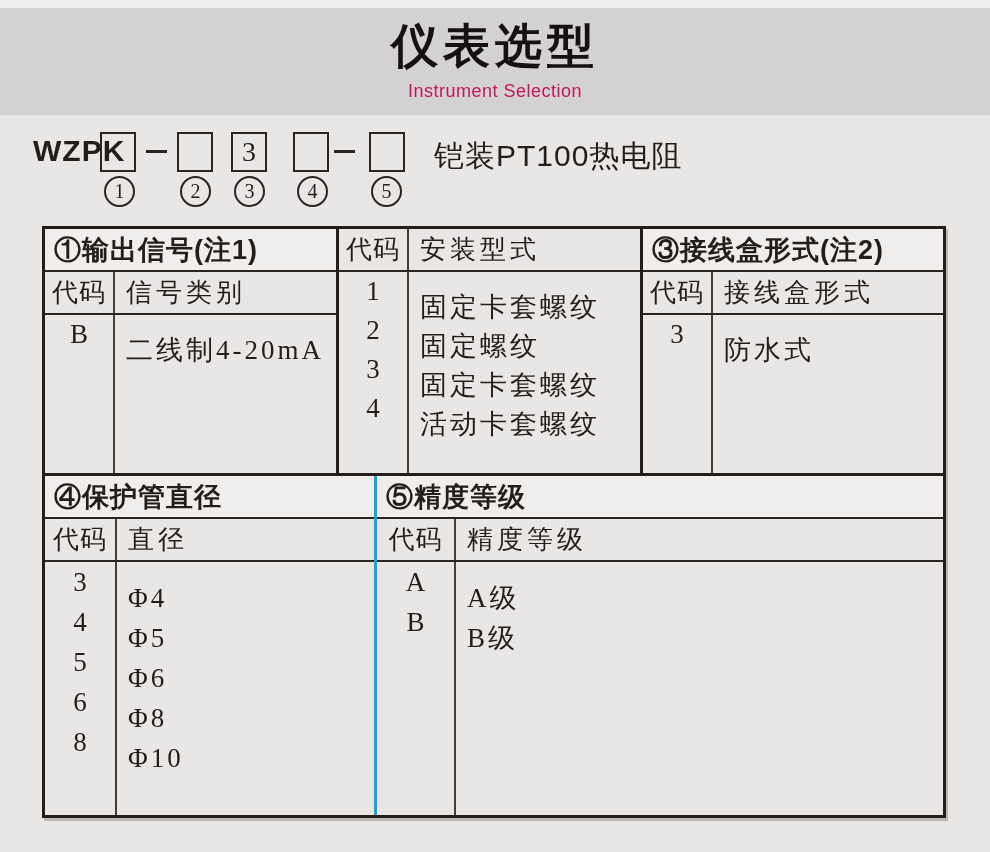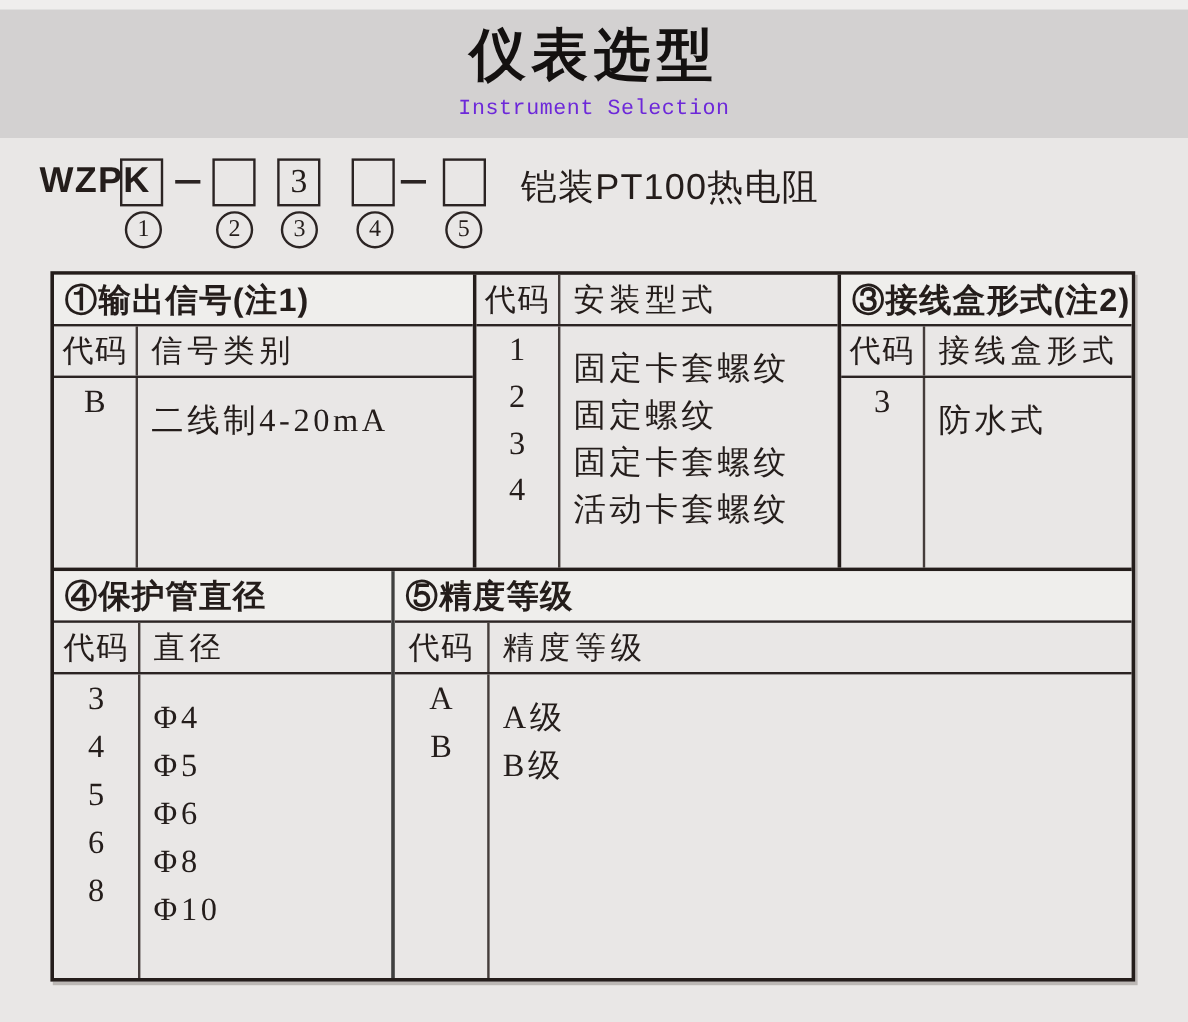--- a/index.html
+++ b/index.html
@@ -1,21 +1,21 @@
 <!DOCTYPE html>
 <html><head>
 <meta charset="utf-8">
 <style>
   html,body{margin:0;padding:0;background:#e9e7e6;}
   .page{position:relative;width:990px;height:852px;background:#e9e7e6;overflow:hidden;
         font-family:"Liberation Sans",sans-serif;color:#241d1b;}
   .top-strip{position:absolute;left:0;top:0;width:990px;height:8px;background:#efeeed;}
   .banner{position:absolute;left:0;top:8px;width:990px;height:107px;background:#d3d1d1;text-align:center;}
   .banner-title{padding-top:7px;font-size:47px;font-weight:bold;letter-spacing:5px;color:#141110;}
-  .banner-sub{margin-top:3px;font-size:18px;letter-spacing:0.5px;color:#6d28d9;font-family:Liberation Mono, monospace;}
+  .banner-sub{margin-top:3px;font-size:18px;letter-spacing:0.5px;color:#be185d;}
 
   
   .m-prefix{position:absolute;left:33px;top:134px;font-size:30px;font-weight:700;letter-spacing:1px;
             font-family:"Liberation Sans",sans-serif;}
   .mbox{position:absolute;top:132px;width:36px;height:40px;border:2px solid #2b2423;box-sizing:border-box;
         text-align:center;font-family:"Liberation Serif",serif;font-size:28px;line-height:36px;}
   .mbox.b1{left:100px;} .mbox.b2{left:177px;} .mbox.b3{left:231px;} .mbox.b4{left:293px;} .mbox.b5{left:369px;}
   .mdash{position:absolute;top:150px;width:21px;height:3px;background:#2b2423;}
   .mdash.d1{left:146px;} .mdash.d2{left:334px;}
   .m-suffix{position:absolute;left:434px;top:136px;font-size:30px;font-weight:500;letter-spacing:1px;}
@@ -25,24 +25,24 @@
 
   
   .tables{position:absolute;left:42px;top:226px;width:904px;height:592px;border:3px solid #241d1b;
           box-sizing:border-box;display:flex;flex-direction:column;background:#e9e7e6;
           box-shadow:2px 3px 0 rgba(130,124,120,0.45);}
   .section{display:flex;}
   .section.s1{height:244px;}
   .sec-divider{height:3px;background:#241d1b;}
   .section.s2{flex:1;}
   .tbl{display:flex;flex-direction:column;box-sizing:border-box;}
-  .tbl.t1{width:352px;border-right:3px solid #241d1b;}
+  .tbl.t1{width:294px;border-right:3px solid #241d1b;}
   .tbl.t2{width:304px;border-right:3px solid #241d1b;}
   .tbl.t3{flex:1;}
-  .tbl.t4{width:284px;border-right:3px solid #404040;}
+  .tbl.t4{width:332px;border-right:3px solid #0ea5e9;}
   .tbl.t5{flex:1;}
   .sec-hdr{height:43px;background:#efeeec;border-bottom:2px solid #2b2423;display:flex;align-items:center;
            padding-left:9px;box-sizing:border-box;font-weight:700;font-size:27px;letter-spacing:1px;
            font-family:"Liberation Sans",sans-serif;}
   .col-hdr{height:43px;border-bottom:2px solid #2b2423;display:flex;box-sizing:border-box;
            font-family:"Liberation Serif",serif;font-size:26px;justify-content:center;}
   .code-h{border-right:2px solid #453d3b;display:flex;align-items:center;justify-content:center;
           box-sizing:border-box;letter-spacing:1px;}
   .val-h{flex:1;display:flex;align-items:center;padding-left:11px;letter-spacing:4px;}
   .tbl-body{flex:1;display:flex;font-family:"Liberation Serif",serif;font-size:27px;}

